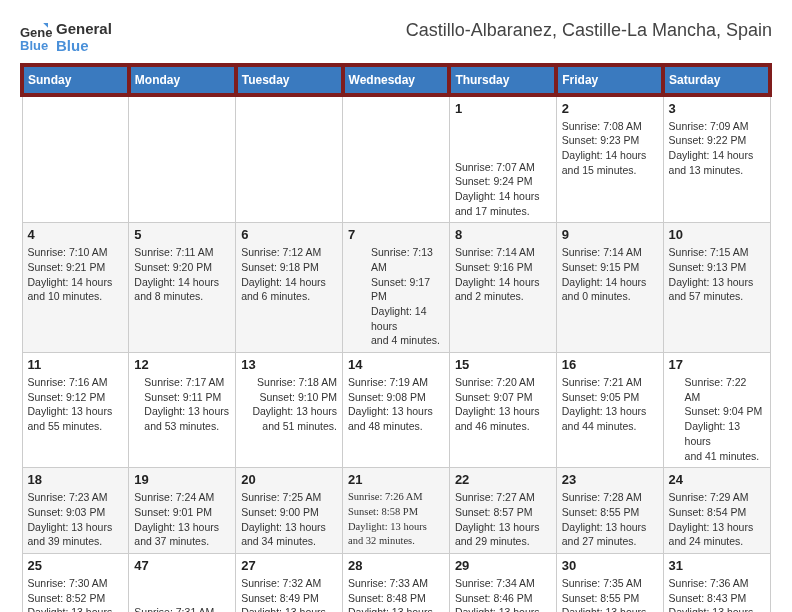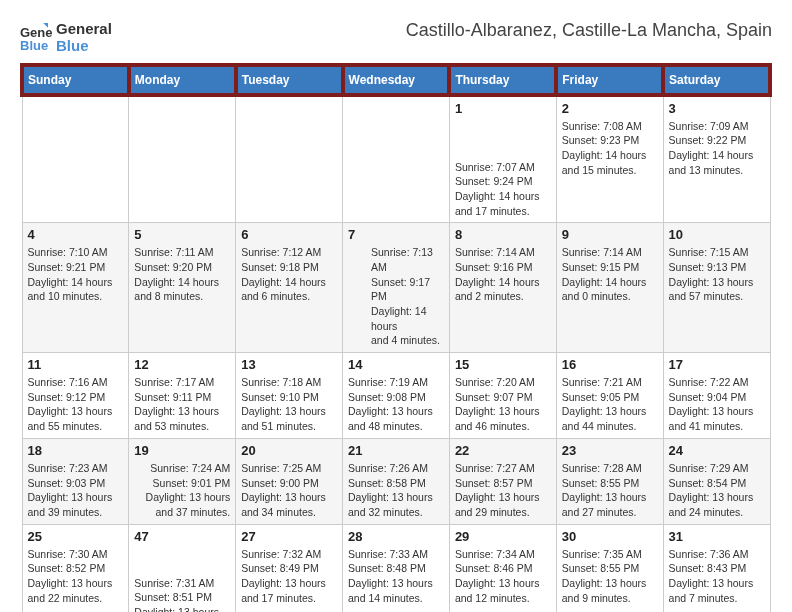--- a/index.html
+++ b/index.html
@@ -196,28 +196,28 @@
       <tr>
         <td>
           <span class="day-num">11</span>
           <div class="day-info" style="white-space: pre-line;">Sunrise: 7:16 AM
 Sunset: 9:12 PM
 Daylight: 13 hours
 and 55 minutes.</div>
         </td>
         <td>
           <span class="day-num">12</span>
-          <div class="day-info" style="white-space: pre-line;">Sunrise: 7:17 AM
+          <div class="day-info" style="white-space: pre-line; margin-left: 10px;">Sunrise: 7:17 AM
 Sunset: 9:11 PM
 Daylight: 13 hours
 and 53 minutes.</div>
         </td>
         <td>
           <span class="day-num">13</span>
-          <div class="day-info" style="white-space: pre-line;">Sunrise: 7:18 AM
+          <div class="day-info" style="white-space: pre-line; text-align: right;">Sunrise: 7:18 AM
 Sunset: 9:10 PM
 Daylight: 13 hours
 and 51 minutes.</div>
         </td>
         <td>
           <span class="day-num">14</span>
           <div class="day-info" style="white-space: pre-line;">Sunrise: 7:19 AM
 Sunset: 9:08 PM
 Daylight: 13 hours
 and 48 minutes.</div>
@@ -231,51 +231,51 @@
         </td>
         <td>
           <span class="day-num">16</span>
           <div class="day-info" style="white-space: pre-line;">Sunrise: 7:21 AM
 Sunset: 9:05 PM
 Daylight: 13 hours
 and 44 minutes.</div>
         </td>
         <td>
           <span class="day-num">17</span>
-          <div class="day-info" style="white-space: pre-line;">Sunrise: 7:22 AM
+          <div class="day-info" style="white-space: pre-line; margin-left: 16px;">Sunrise: 7:22 AM
 Sunset: 9:04 PM
 Daylight: 13 hours
 and 41 minutes.</div>
         </td>
       </tr>
       <tr>
         <td>
           <span class="day-num">18</span>
           <div class="day-info" style="white-space: pre-line;">Sunrise: 7:23 AM
 Sunset: 9:03 PM
 Daylight: 13 hours
 and 39 minutes.</div>
         </td>
         <td>
           <span class="day-num">19</span>
-          <div class="day-info" style="white-space: pre-line; text-align: right;">Sunrise: 7:24 AM
+          <div class="day-info" style="white-space: pre-line;">Sunrise: 7:24 AM
 Sunset: 9:01 PM
 Daylight: 13 hours
 and 37 minutes.</div>
         </td>
         <td>
           <span class="day-num">20</span>
           <div class="day-info" style="white-space: pre-line;">Sunrise: 7:25 AM
 Sunset: 9:00 PM
 Daylight: 13 hours
 and 34 minutes.</div>
         </td>
         <td>
           <span class="day-num">21</span>
-          <div class="day-info" style="white-space: pre-line;">Sunrise: 7:26 AM
+          <div class="day-info" style="white-space: pre-line; font-family: Liberation Serif, serif;">Sunrise: 7:26 AM
 Sunset: 8:58 PM
 Daylight: 13 hours
 and 32 minutes.</div>
         </td>
         <td>
           <span class="day-num">22</span>
           <div class="day-info" style="white-space: pre-line;">Sunrise: 7:27 AM
 Sunset: 8:57 PM
 Daylight: 13 hours
 and 29 minutes.</div>

